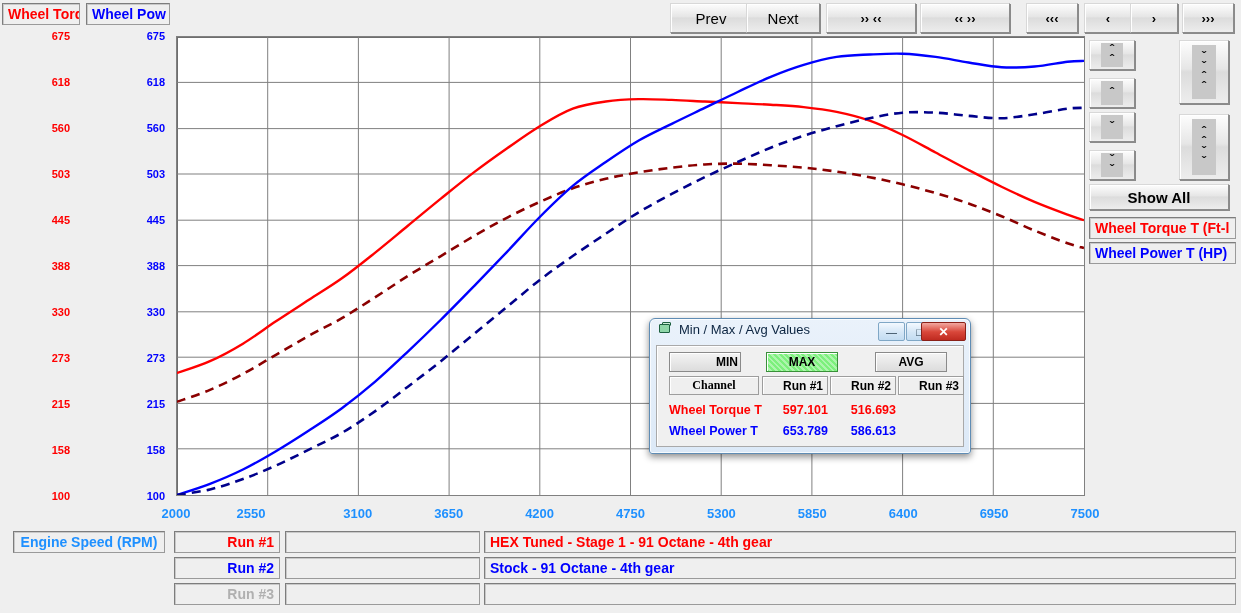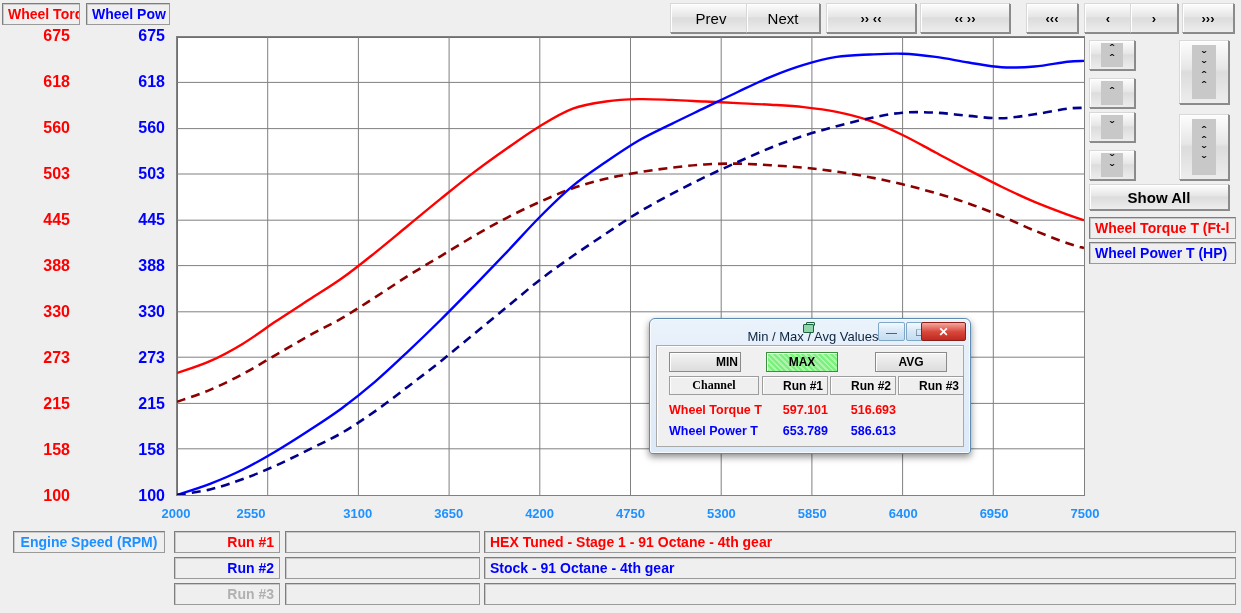--- a/index.html
+++ b/index.html
@@ -40,21 +40,21 @@
     padding: 0 5px;
     overflow: hidden;
     white-space: nowrap;
   }
 
   
   #ch-torque { left: 2px; top: 3px; width: 78px; height: 22px; color: #ff0000; font-size: 14px; justify-content: flex-start; }
   #ch-power  { left: 86px; top: 3px; width: 84px; height: 22px; color: #0000ff; font-size: 14px; justify-content: flex-start; }
 
   
-  .yaxis { position: absolute; width: 60px; text-align: center; font-weight: bold; font-size: 16px; }
+  .yaxis { position: absolute; width: 60px; text-align: center; font-weight: bold; font-size: 11px; }
   .ytick { position: absolute; right: 0; transform: translateY(-50%); }
   #yaxis-left  { left: 10px;  top: 0; height: 613px; color: #ff0000; }
   #yaxis-right { left: 105px; top: 0; height: 613px; color: #0000ff; }
 
   
   #plot-wrap {
     position: absolute; left: 176px; top: 36px;
     width: 909px; height: 460px;
     background: #ffffff;
     border: 1px solid #808080;
@@ -125,21 +125,21 @@
 
   
   #dlg {
     position: absolute; left: 649px; top: 318px; width: 322px; height: 136px;
     background: linear-gradient(#eaf2fb, #dce9f7);
     border: 1px solid #5f8cb4;
     border-radius: 6px 6px 3px 3px;
     box-shadow: 0 3px 7px rgba(0,0,0,0.45), inset 0 0 0 1px rgba(255,255,255,0.75);
     padding: 3px;
   }
-  #dlg-title { position: relative; height: 22px; display: flex; align-items: center; padding-left: 6px; flex-direction: column; }
+  #dlg-title { position: relative; height: 22px; display: flex; align-items: flex-start; padding-left: 6px; }
   #dlg-icon { width: 14px; height: 12px; margin-right: 6px; position: relative; }
   #dlg-icon .f1 { position:absolute; left:0; top:2px; width:11px; height:9px; border:1px solid #1d6040; background:#8fd6a8; border-radius:1px; }
   #dlg-icon .f2 { position:absolute; left:3px; top:0px; width:9px; height:4px; border:1px solid #1d6040; background:#cdeed8; border-radius:1px; }
   #dlg-title-text { font-size: 13px; color: #0b2440; font-family: "Liberation Sans", sans-serif; }
   .tbtn {
     position: absolute; top: 0px; width: 27px; height: 19px;
     border: 1px solid #7fa7c6; border-radius: 2px;
     display:flex; align-items:center; justify-content:center;
     font-size: 11px; color:#22384a;
     background: linear-gradient(#f3f9ff,#d4e6f6 55%, #c3dcf1);

